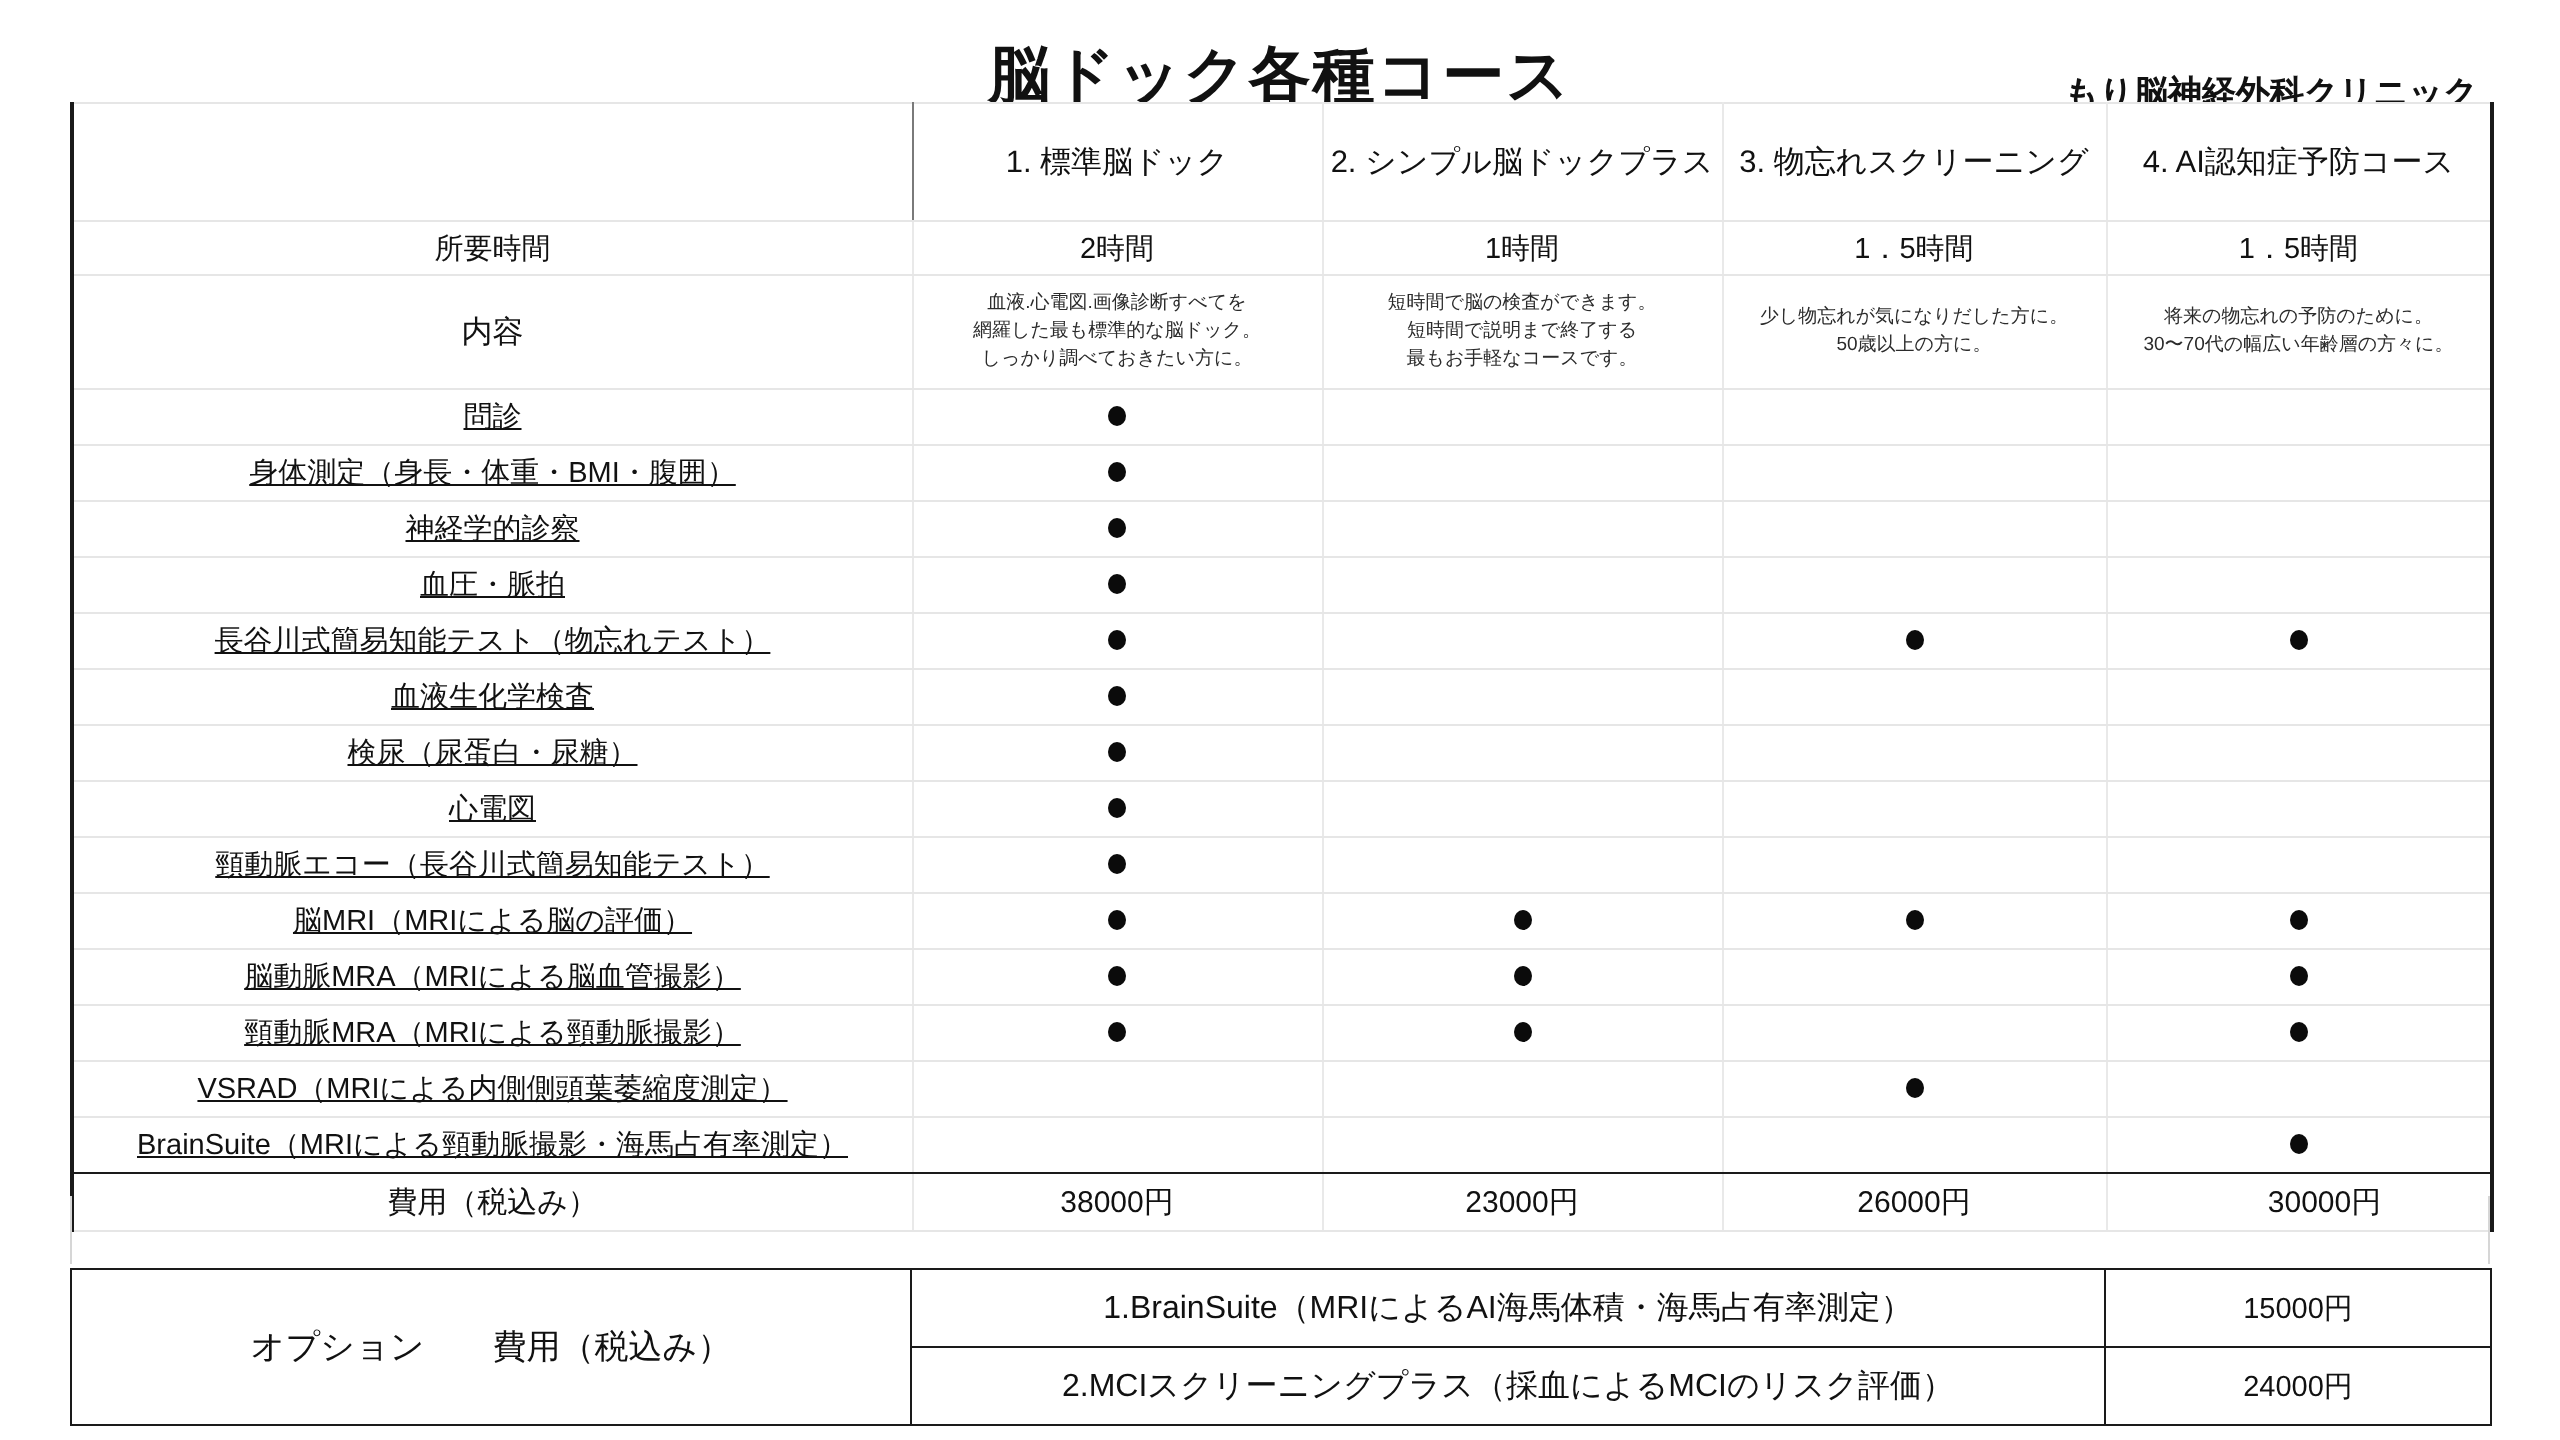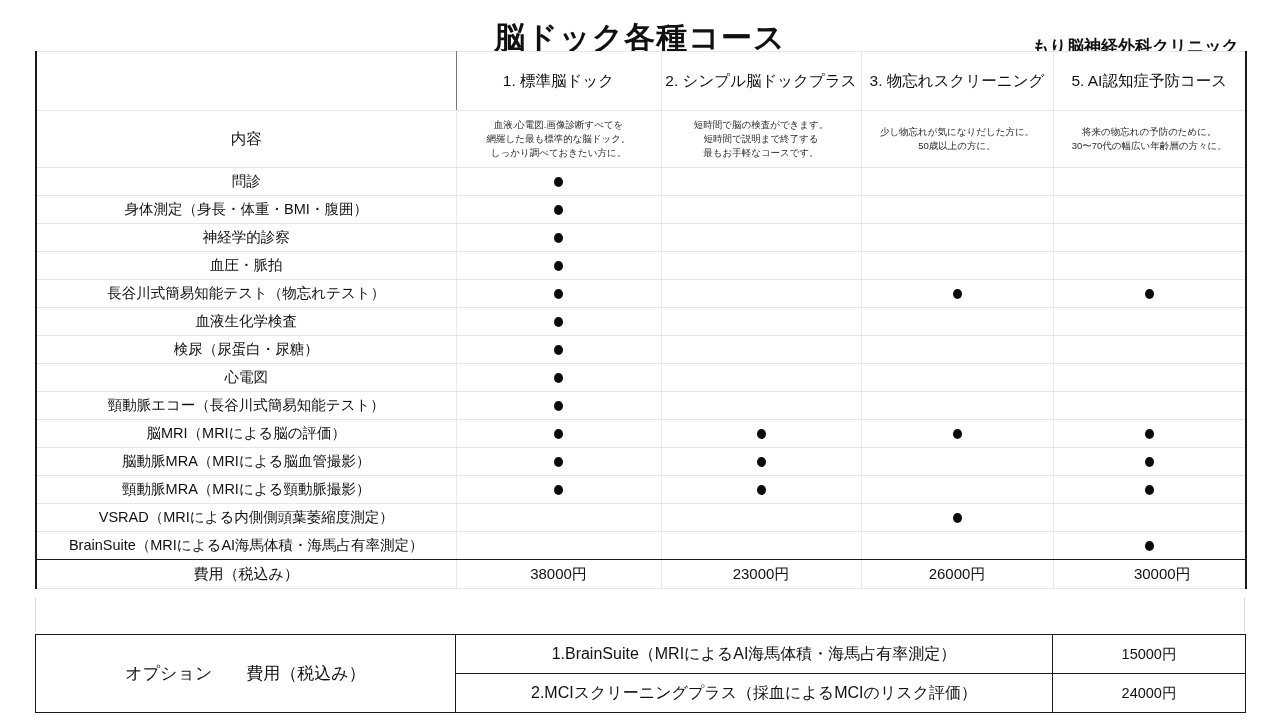--- a/index.html
+++ b/index.html
@@ -135,20 +135,21 @@
     height: 27px;
     border-top: 1px solid #e4e4e4;
     border-bottom: 1px solid #e4e4e4;
     border-left: 1px solid #9a9a9a;
     border-right: 1px solid #9a9a9a;
   }
   .item-row td.first-col {
     border-left: 2px solid #1a1a1a;
     font-size: 14.5px;
     white-space: nowrap;
+    text-decoration: underline;
   }
   .item-row td.last-col { border-right: 2px solid #1a1a1a; }
   .item-row.first-item td { border-top: none; }
   .item-row.last-item td { border-bottom: 1px solid #1a1a1a; }
 
   .dot {
     display: inline-block;
     width: 9px;
     height: 10px;
     border-radius: 50%;
@@ -229,21 +230,28 @@
         <col class="cw-c2">
         <col class="cw-c3">
         <col class="cw-c4">
     </colgroup>
     <tbody id="main-body">
         <tr class="hdr-row">
           <td class="hdr-empty"></td>
           <td>1. 標準脳ドック</td>
           <td>2. シンプル脳ドックプラス</td>
           <td>3. 物忘れスクリーニング</td>
-          <td class="last-col">5. AI認知症予防コース</td>
+          <td class="last-col">4. AI認知症予防コース</td>
+        </tr>
+        <tr class="dur-row">
+          <td class="first-col">所要時間</td>
+          <td>2時間</td>
+          <td>1時間</td>
+          <td>1．5時間</td>
+          <td class="last-col">1．5時間</td>
         </tr>
         <tr class="desc-row">
           <td class="first-col">内容</td>
           <td>
             <div class="desc-text">血液.心電図.画像診断すべてを
 網羅した最も標準的な脳ドック。
 しっかり調べておきたい方に。</div>
           </td>
           <td>
             <div class="desc-text">短時間で脳の検査ができます。
@@ -344,21 +352,21 @@
           <td class="last-col"><span class="dot"></span></td>
         </tr>
         <tr class="item-row">
           <td class="first-col">VSRAD（MRIによる内側側頭葉萎縮度測定）</td>
           <td></td>
           <td></td>
           <td><span class="dot"></span></td>
           <td class="last-col"></td>
         </tr>
         <tr class="item-row last-item">
-          <td class="first-col">BrainSuite（MRIによるAI海馬体積・海馬占有率測定）</td>
+          <td class="first-col">BrainSuite（MRIによる頸動脈撮影・海馬占有率測定）</td>
           <td></td>
           <td></td>
           <td></td>
           <td class="last-col"><span class="dot"></span></td>
         </tr>
         <tr class="price-row">
           <td class="first-col">費用（税込み）</td>
           <td>38000円</td>
           <td>23000円</td>
           <td>26000円</td>

